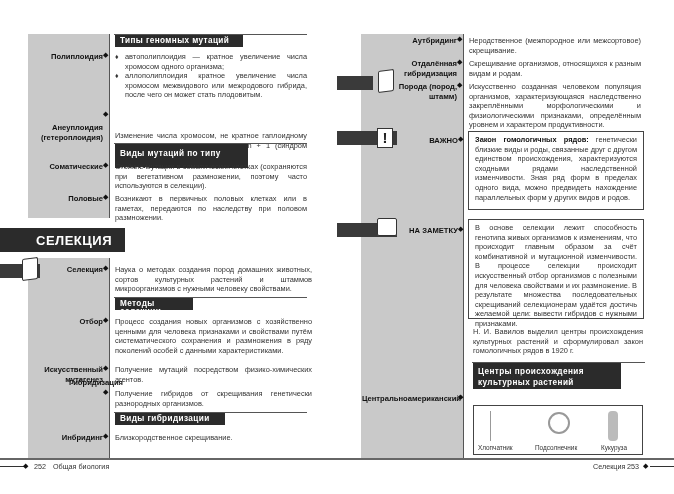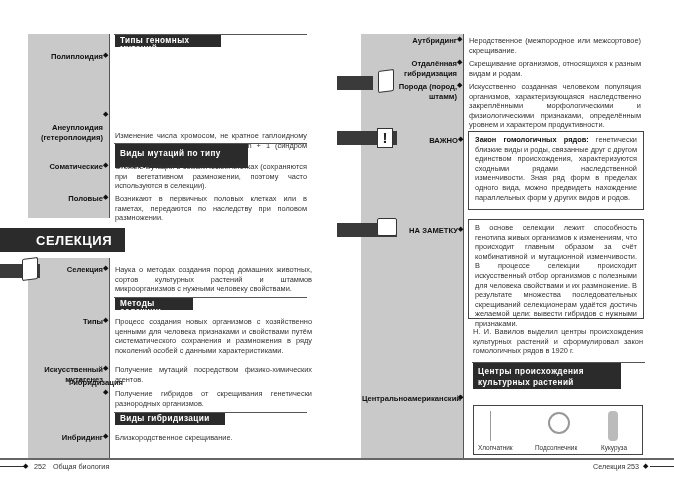--- a/index.html
+++ b/index.html
@@ -24,26 +24,28 @@
 </style>
 </head>
 <body>
 
 <div class="abs gray" style="left:28px;top:34px;width:81px;height:84px;"></div>
 <div class="abs gray" style="left:28px;top:118px;width:81px;height:0px;"></div>
 <div class="abs gray" style="left:28px;top:34px;width:81px;height:184px;"></div>
 <div class="abs vline" style="left:109px;top:34px;height:184px;"></div>
 
 <div class="abs hdr-rule" style="left:114px;top:34px;width:193px;"></div>
-<div class="abs hdr" style="left:115px;top:35px;width:106px;height:12px;line-height:8px;">Типы геномных мутаций</div>
+<div class="abs hdr" style="left:115px;top:35px;width:128px;height:12px;line-height:8px;">Типы геномных мутаций</div>
 
 <div class="abs term" style="left:28px;top:52px;width:75px;">Полиплоидия</div>
 <div class="abs conn" style="left:103px;top:51px;">◆</div>
 <div class="abs txt" style="left:115px;top:52px;width:192px;">
   <ul>
+    <li>автополиплоидия — кратное увеличение числа хромосом одного организма;</li>
+    <li>аллополиплоидия кратное увеличение числа хромосом межвидового или межродового гибрида, после чего он может стать плодовитым.</li>
   </ul>
 </div>
 
 <div class="abs term" style="left:28px;top:111px;width:75px;margin-top:12px;">Анеуплоидия (гетероплоидия)</div>
 <div class="abs conn" style="left:103px;top:110px;">◆</div>
 <div class="abs txt" style="left:115px;top:111px;width:192px;margin-top:20px;">Изменение числа хромосом, не кратное гаплоидному (моносомики: 2n − 1, трисомики: 2n + 1 (синдром Дауна), нуллисомики: 2n − 2).</div>
 
 <div class="abs hdr-rule" style="left:114px;top:143px;width:193px;"></div>
 <div class="abs hdr" style="left:115px;top:144px;width:133px;height:24px;line-height:16px;">Виды мутаций по типу клеток</div>
 
@@ -64,21 +66,21 @@
 <div class="abs bar" style="left:0;top:264px;width:40px;"></div>
 <div class="abs" style="left:22px;top:258px;width:14px;height:20px;background:#fff;border:1px solid #333;border-radius:2px;transform:skewY(-8deg);"></div>
 
 <div class="abs term" style="left:28px;top:265px;width:75px;">Селекция</div>
 <div class="abs conn" style="left:103px;top:264px;">◆</div>
 <div class="abs txt" style="left:115px;top:265px;width:197px;">Наука о методах создания пород домашних животных, сортов культурных растений и штаммов микроорганизмов с нужными человеку свойствами.</div>
 
 <div class="abs hdr-rule" style="left:114px;top:297px;width:193px;"></div>
 <div class="abs hdr" style="left:115px;top:298px;width:78px;height:12px;line-height:8px;">Методы селекции</div>
 
-<div class="abs term" style="left:28px;top:317px;width:75px;">Типы</div>
+<div class="abs term" style="left:28px;top:317px;width:75px;">Отбор</div>
 <div class="abs conn" style="left:103px;top:316px;">◆</div>
 <div class="abs txt" style="left:115px;top:317px;width:197px;">Процесс создания новых организмов с хозяйственно ценными для человека признаками и свойствами путём систематического сохранения и размножения в ряду поколений особей с данными характеристиками.</div>
 
 <div class="abs term" style="left:28px;top:365px;width:75px;">Искусственный мутагенез</div>
 <div class="abs conn" style="left:103px;top:364px;">◆</div>
 <div class="abs txt" style="left:115px;top:365px;width:197px;">Получение мутаций посредством физико-химических агентов.</div>
 
 <div class="abs term" style="left:28px;top:370px;width:95px;margin-top:8px;">Гибридизация</div>
 <div class="abs conn" style="left:103px;top:388px;">◆</div>
 <div class="abs txt" style="left:115px;top:389px;width:197px;">Получение гибридов от скрещивания генетически разнородных организмов.</div>

